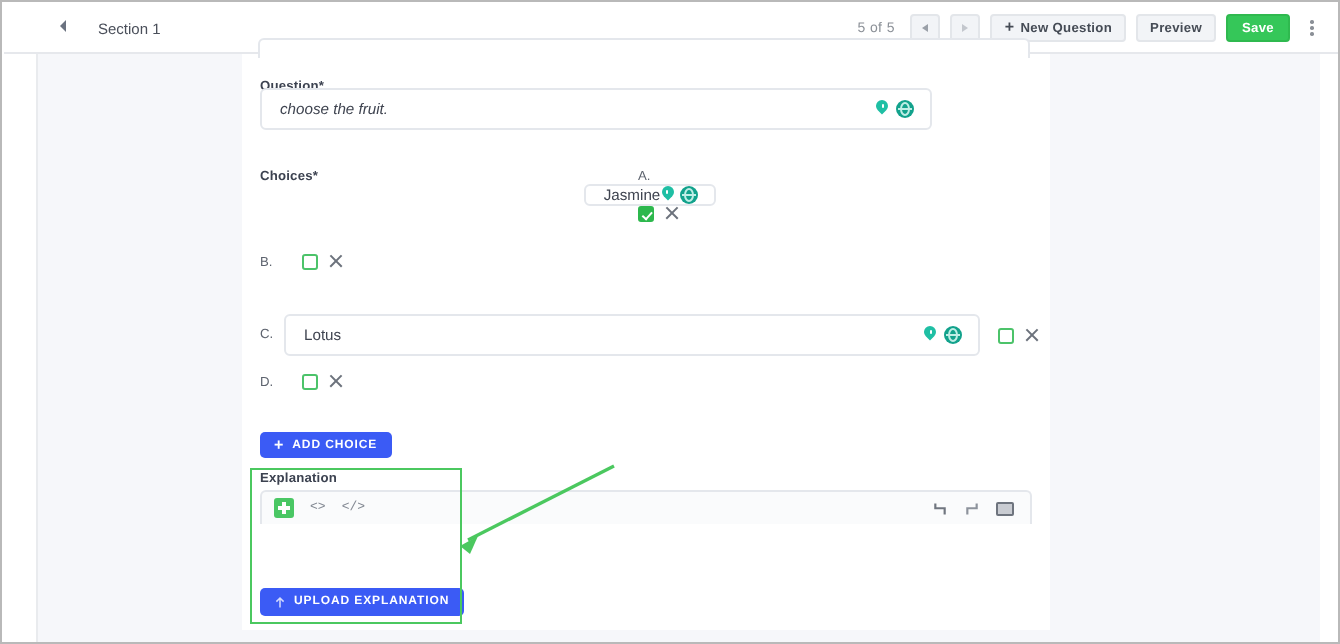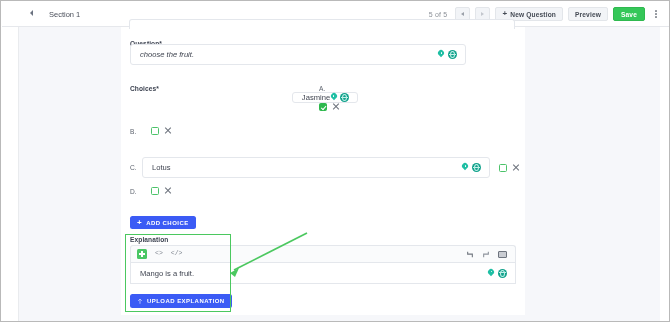--- a/index.html
+++ b/index.html
@@ -525,27 +525,20 @@
           <svg class="ico-undo" viewBox="0 0 10 9">
             <path d="M2 1 L2 4 L8 4 L8 8" fill="none" stroke="#70767f" stroke-width="1.4"></path>
           </svg>
           <svg class="ico-redo" viewBox="0 0 10 9">
             <path d="M8 1 L8 4 L2 4 L2 8" fill="none" stroke="#8d939c" stroke-width="1.4"></path>
           </svg>
           <span class="ico-expand"></span>
         </span>
       </div>
 
-      <div class="exp-body" style="position:absolute;left:9px;top:235px;width:386px;height:22px;">
-        <span class="input-text">Mango is a fruit.</span>
-        <span class="inline-icons">
-          <span class="ico-pin"></span>
-          <span class="ico-globe"></span>
-        </span>
-      </div>
 
       <button class="btn-blue" style="position:absolute;left:9px;top:267px;height:14px;padding:0 7px;">
         <svg style="width:6px;height:7px;flex:none;" viewBox="0 0 8 9">
           <path d="M4 7.5 L4 1.5 M1.6 3.6 L4 1.2 L6.4 3.6" fill="none" stroke="#d3dafd" stroke-width="1"></path>
         </svg>
         <span>UPLOAD EXPLANATION</span>
       </button>
 
     </div>
   </div>

